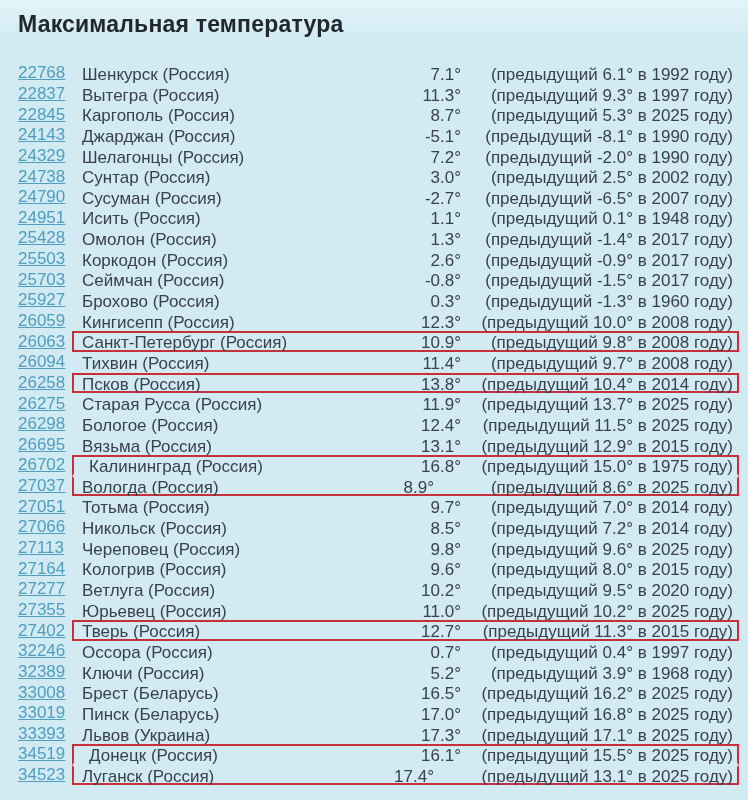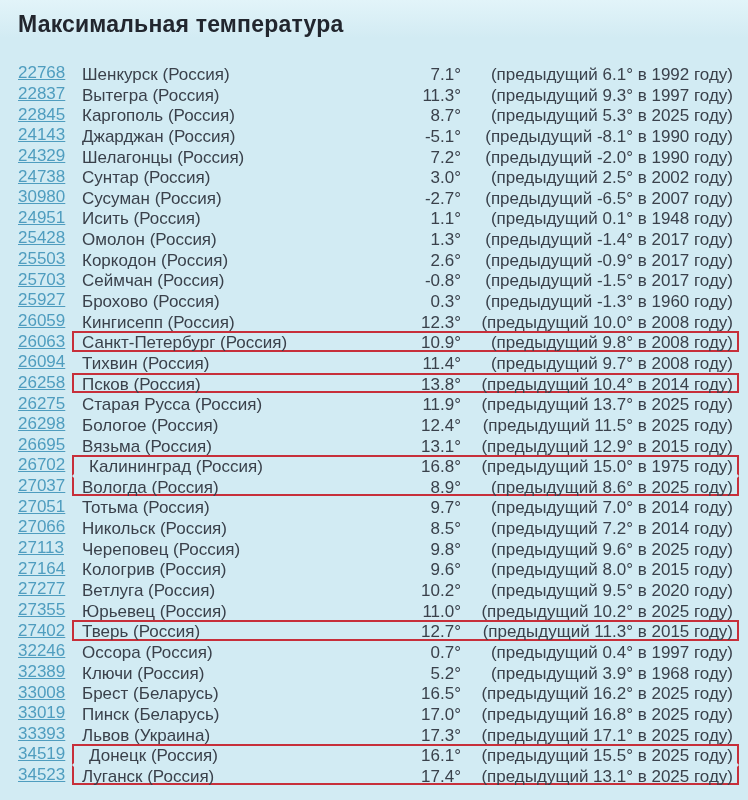--- a/index.html
+++ b/index.html
@@ -55,21 +55,21 @@
     margin-right: 9px;
     border: 2px solid transparent;
     box-sizing: border-box;
     padding: 0 4px 0 8px;
   }
   .name-cell { flex: 1 1 auto; white-space: nowrap; overflow: hidden; }
   .temp-cell { width: 80px; flex: 0 0 auto; text-align: right; white-space: nowrap; }
   .prev-cell { width: 272px; flex: 0 0 auto; text-align: right; white-space: nowrap; }
   .hl-single { border-color: var(--hl, #c72f3a); }
   .hl-top    { border-color: var(--hl, #c72f3a); border-bottom-color: transparent; padding-left: 15px; }
-  .hl-bottom { border-color: var(--hl, #c72f3a); border-top-color: transparent; }
+  .hl-bottom { border-color: var(--hl, #c72f3a); border-top-color: transparent; gap: 27px; }
 </style>
 </head>
 <body style="--hl: #c72f3a; color: rgb(58, 65, 75);">
 
 <div class="page-title" style="color: rgb(34, 38, 46);">Максимальная температура</div>
 
 <div class="stations-table">
   <div class="row">
     <div class="id-cell">
       <a href="#">22768</a>
@@ -131,21 +131,21 @@
     </div>
     <div class="row-box">
       <div class="name-cell">Сунтар (Россия)</div>
       <div class="temp-cell">3.0°</div>
       <div class="prev-cell">(предыдущий 2.5° в 2002 году)</div>
     </div>
   </div>
 
   <div class="row">
     <div class="id-cell">
-      <a href="#">30980</a>
+      <a href="#">24790</a>
     </div>
     <div class="row-box">
       <div class="name-cell">Сусуман (Россия)</div>
       <div class="temp-cell">-2.7°</div>
       <div class="prev-cell">(предыдущий -6.5° в 2007 году)</div>
     </div>
   </div>
 
   <div class="row">
     <div class="id-cell">

